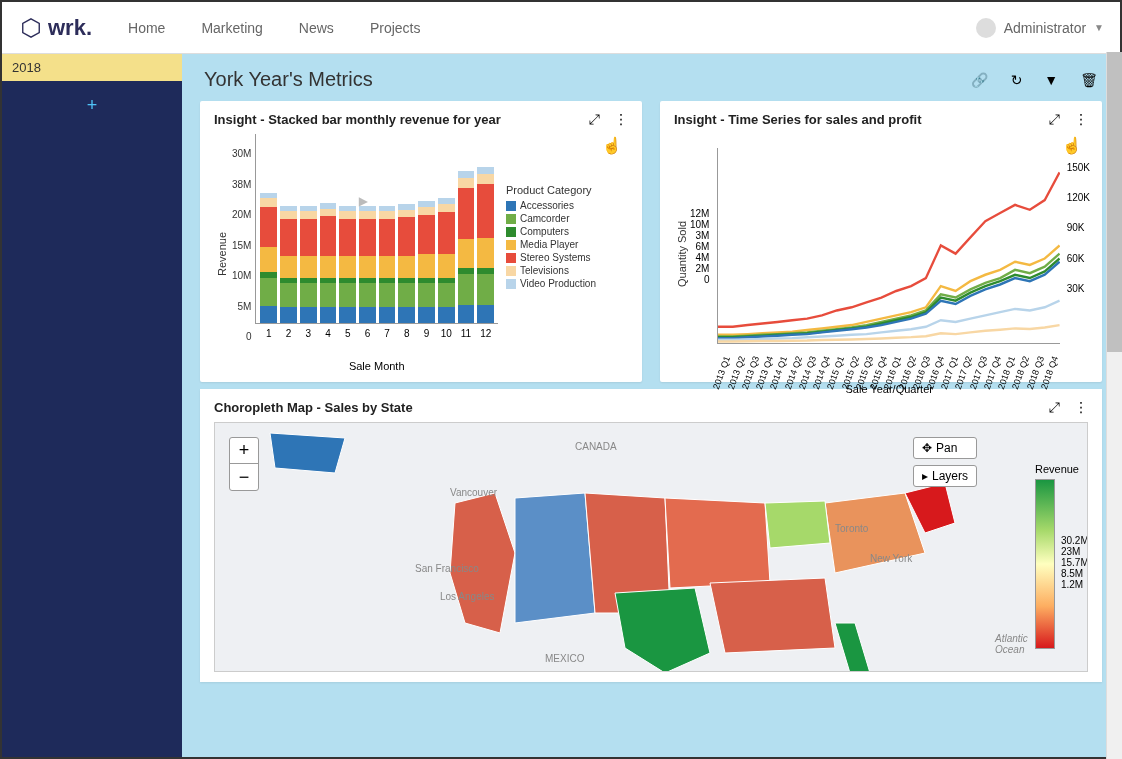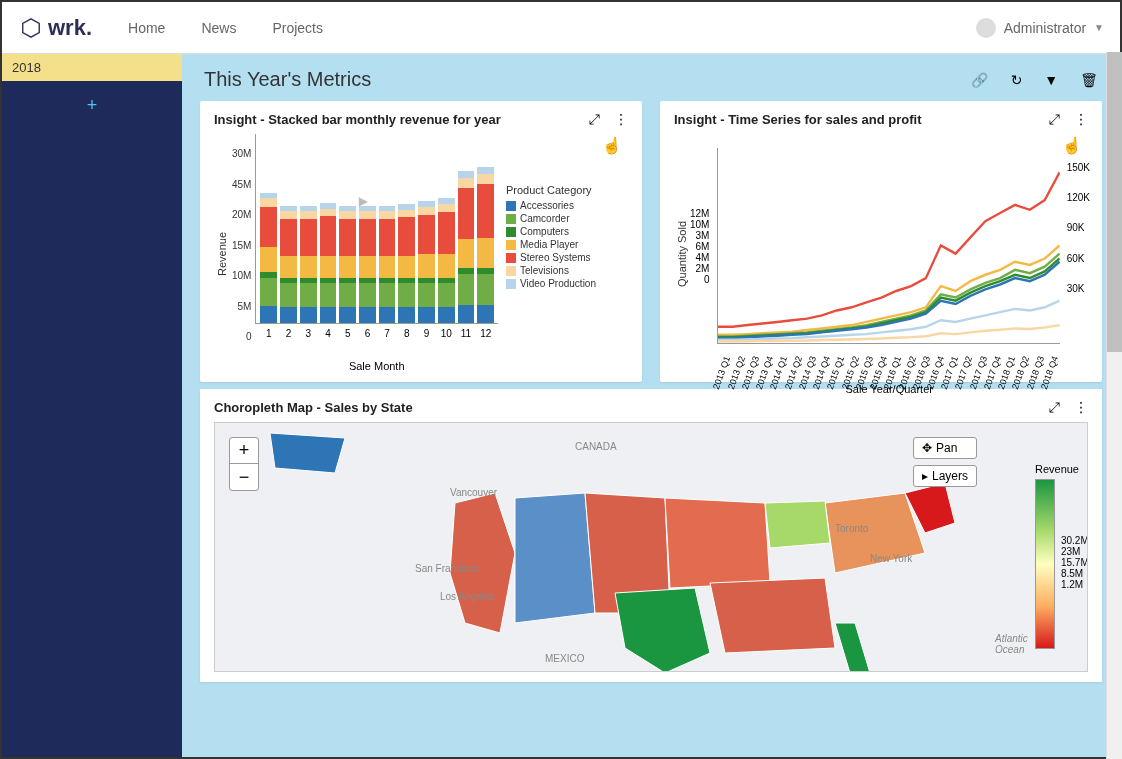--- a/index.html
+++ b/index.html
@@ -85,39 +85,40 @@
 <div class="app">
   <div class="topbar">
     <div class="logo">
       <svg viewBox="0 0 24 24">
           <polygon points="12,2 21,7 21,17 12,22 3,17 3,7" fill="none" stroke="#2d2d5a" stroke-width="1.5"></polygon>
         </svg>
       <span>wrk.</span>
     </div>
     <div class="nav" id="top-nav">
         <div class="nav-item">Home</div>
+        <div class="nav-item">Marketing</div>
         <div class="nav-item">News</div>
         <div class="nav-item">Projects</div>
       </div>
     <div class="topbar-right">
       <span class="avatar-circle"></span>
       <span>Administrator</span>
       <span class="chevron-down">▼</span>
     </div>
   </div>
 
   <div class="body">
     <div class="sidebar">
       <div class="sidebar-year">2018</div>
       <div class="sidebar-add">+</div>
     </div>
 
     <div class="main">
       <div class="page-header">
-        <div class="page-title">This Year's Metrics</div>
+        <div class="page-title">York Year's Metrics</div>
         <div class="page-actions">
           <span>🔗</span>
           <span>↻</span>
           <span>▼</span>
           <span>🗑</span>
         </div>
       </div>
 
       <div class="cards-row">
 
@@ -128,21 +129,21 @@
               <span>⤢</span>
               <span>⋮</span>
             </div>
           </div>
           <div class="chart-area">
             <span class="touch-icon">☝</span>
             <div class="stacked-chart">
               <div class="y-axis-label">Revenue</div>
               <div class="y-ticks" id="stk-yticks">
                   <div>30M</div>
-                  <div>45M</div>
+                  <div>38M</div>
                   <div>20M</div>
                   <div>15M</div>
                   <div>10M</div>
                   <div>5M</div>
                   <div>0</div>
                 </div>
               <div style="flex:1;position:relative;">
                 <div class="bars" id="stk-bars">
                     <div class="bar-col">
                       <div class="seg" style="background: rgb(46, 117, 182); height: 17px;"></div>

